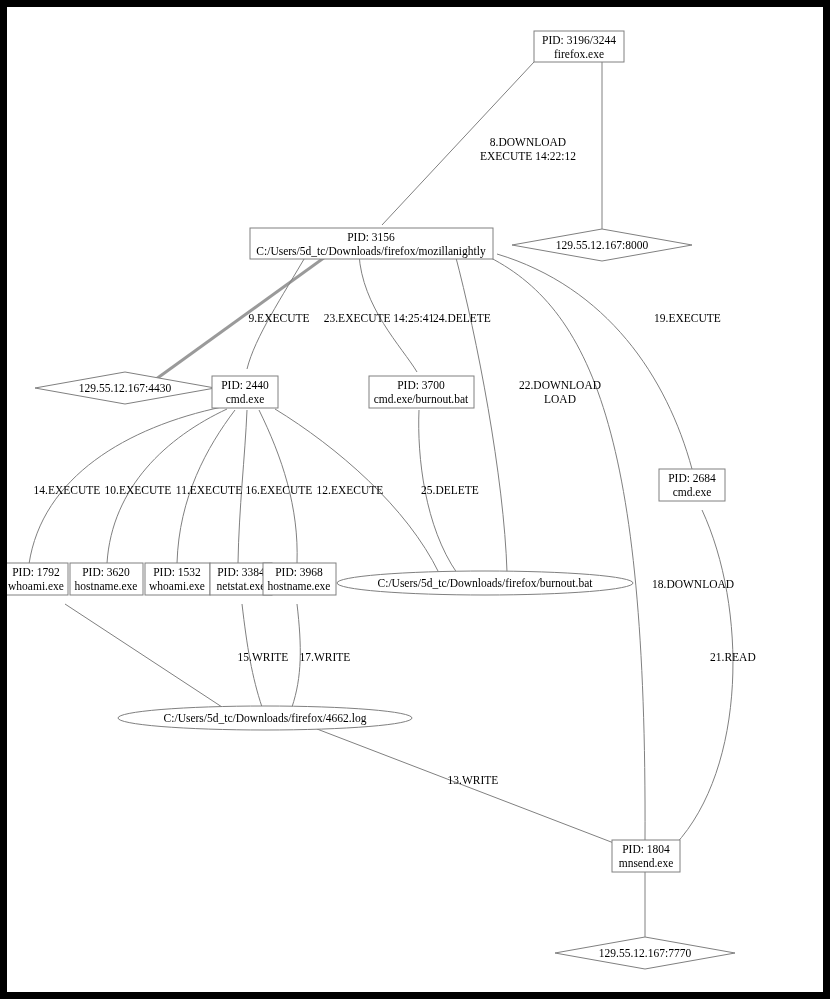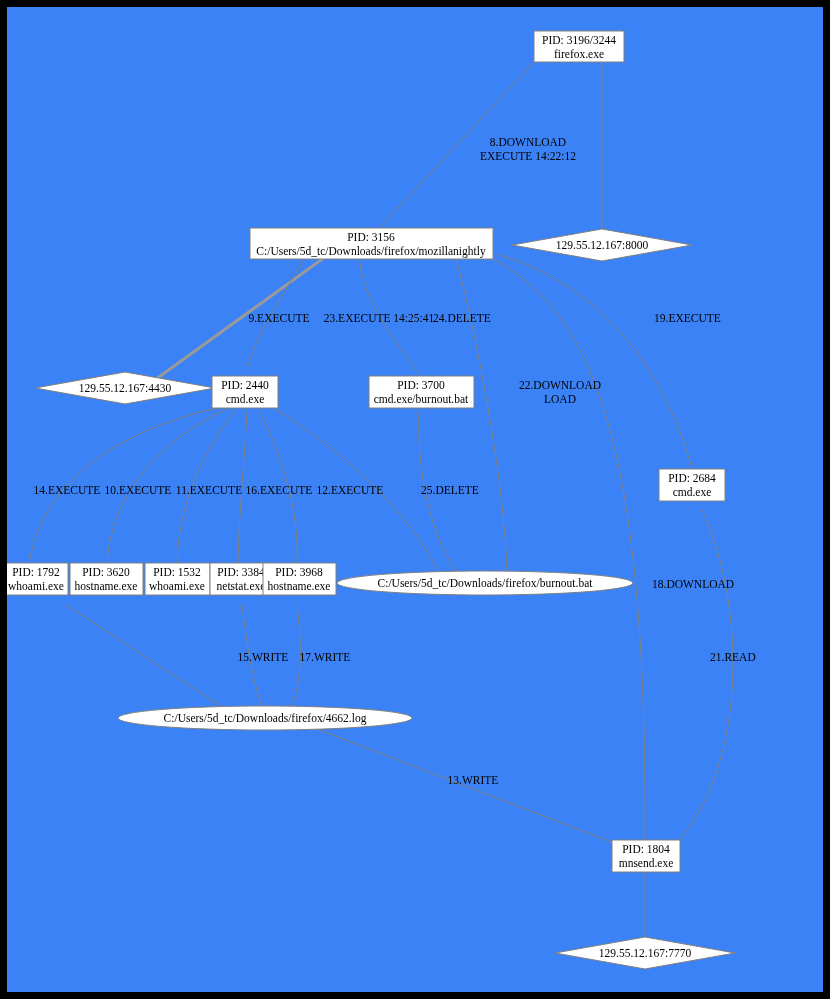--- a/index.html
+++ b/index.html
@@ -12,21 +12,21 @@
     height: 999px;
     overflow: hidden;
     font-family: "Liberation Serif", serif;
   }
   #canvas-frame {
     position: absolute;
     left: 7px;
     top: 7px;
     width: 816px;
     height: 985px;
-    background: #3b82f6;
+    background: #ffffff;
   }
   svg#graph {
     display: block;
     width: 816px;
     height: 985px;
   }
   .edge {
     fill: none;
     stroke: #808080;
     stroke-width: 1;

